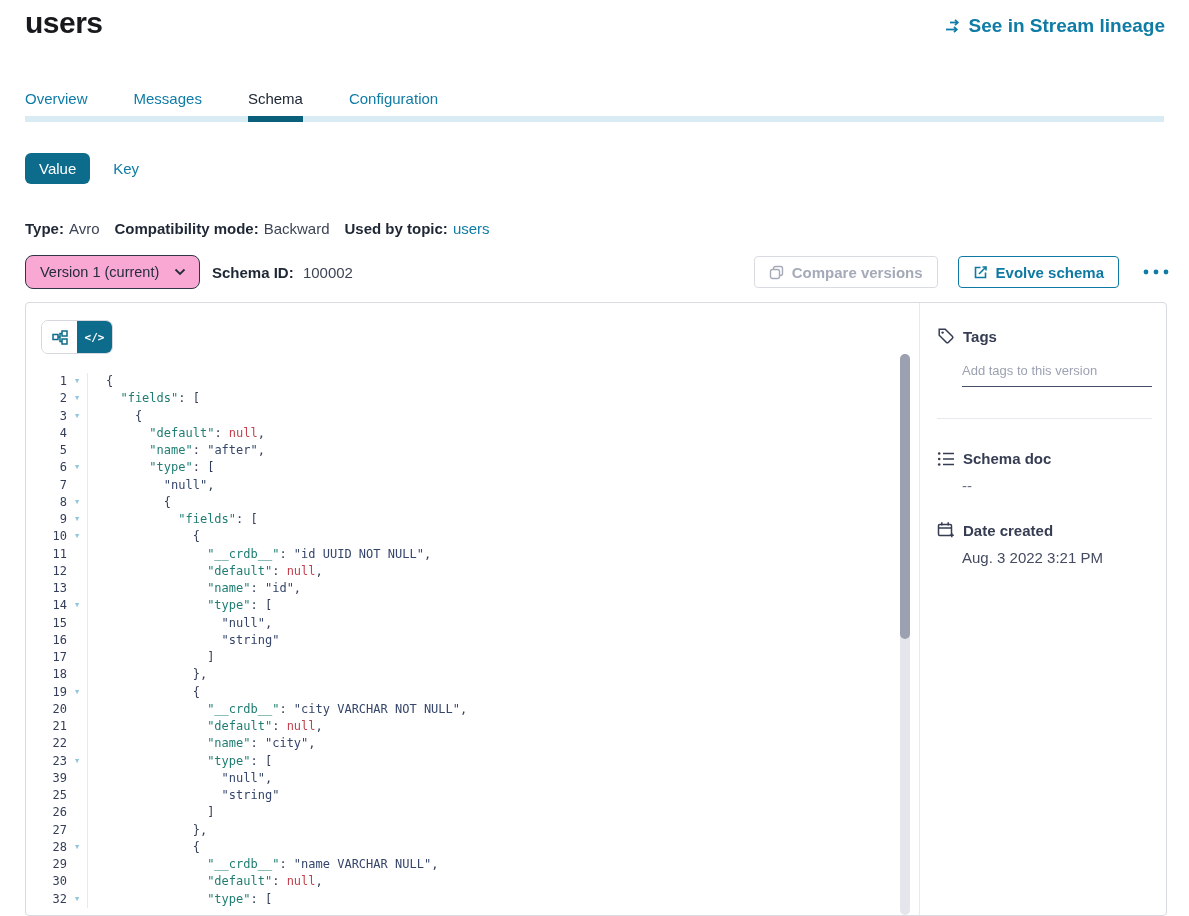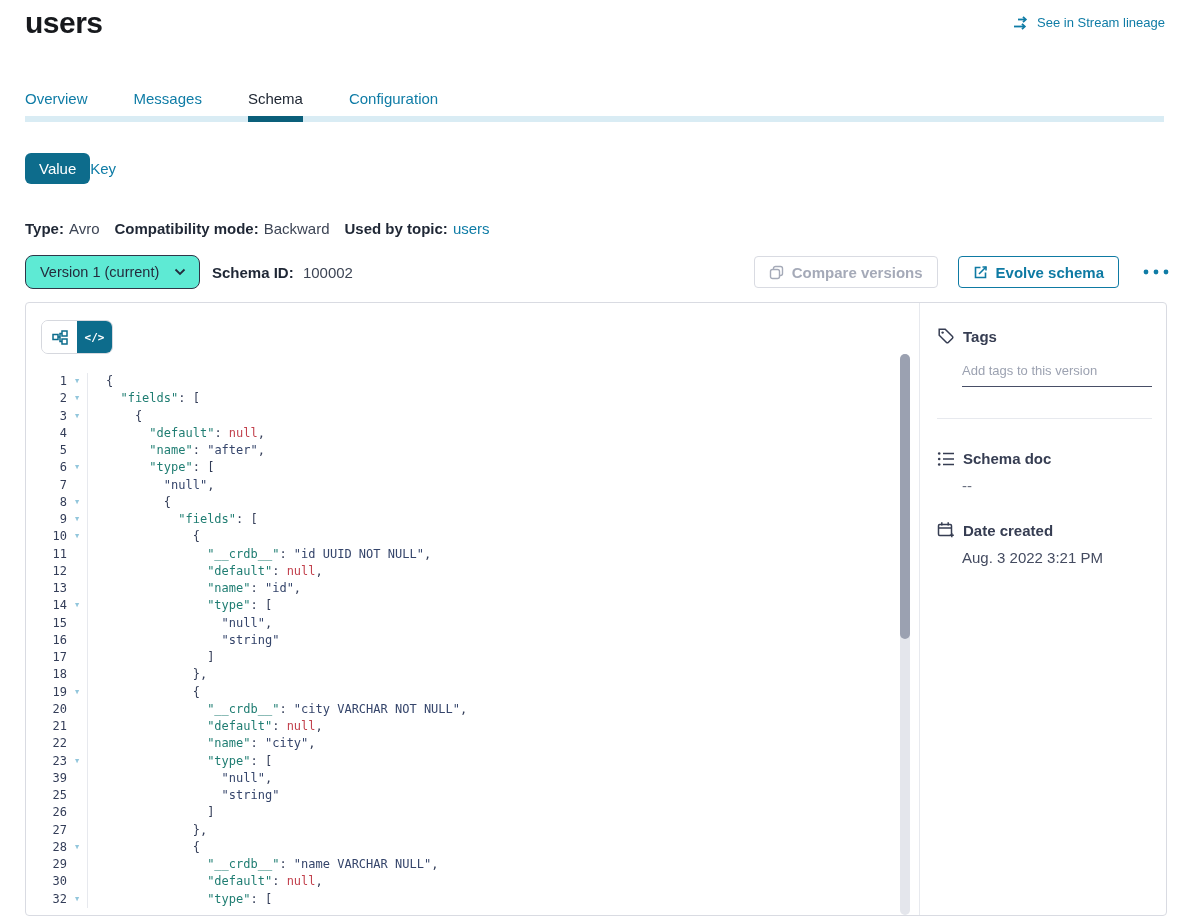--- a/index.html
+++ b/index.html
@@ -4,51 +4,51 @@
 <style>
   * { box-sizing: border-box; margin: 0; padding: 0; }
   html,body { width:1189px; height:916px; overflow:hidden; background:#fff;
     font-family:"Liberation Sans", sans-serif; }
   .page { position:relative; width:1189px; height:668px; background:#fff; }
 
   
   .page-title { position:absolute; left:25px; top:6px; font-size:30px; font-weight:700;
     color:#17191d; letter-spacing:-0.5px; }
   .lineage-link { position:absolute; right:24px; top:15px; display:flex; align-items:center;
-    gap:7px; color:#0F7CA6; font-size:13px; font-weight:400; cursor:pointer;text-align:center; }
+    gap:7px; color:#0F7CA6; font-size:19px; font-weight:700; cursor:pointer;text-align:center; }
 
   
   .tabbar { position:absolute; left:25px; right:25px; top:90px; }
   .tabs { display:flex; gap:46px; }
   .tab { position:relative; font-size:15px; color:#0F7CA6; padding-bottom:9px; cursor:pointer; }
   .tab.active { color:#1C2430; font-weight:400; }
   .tab.active::after { content:""; position:absolute; left:0; right:0; bottom:-6px; height:6px;
     background:#0A5F7A; z-index:1; }
   .tab-track { height:6px; background:#D9ECF4; }
 
   
   .toggle-row { position:absolute; left:25px; top:153px; display:flex; align-items:center; }
   .btn-value { background:#0D6C8C; color:#fff; border:none; border-radius:6px;
     font-size:15px; padding:7px 14px; font-family:inherit; cursor:pointer; }
-  .btn-key { background:none; border:none; color:#0F7CA6; font-size:15px; 
+  .btn-key { background:none; border:none; color:#0F7CA6; font-size:15px; margin-left:23px;
     font-family:inherit; cursor:pointer; }
 
   
   .meta-row { position:absolute; left:25px; top:220px; display:flex; gap:15px; font-size:15px; }
   .meta-pair { display:flex; gap:5px; }
   .m-label { font-weight:700; color:#1F2735; }
   .m-value { color:#3D4555; }
   .m-link { color:#0F7CA6; cursor:pointer; }
 
   
   .version-row { position:absolute; left:25px; right:18px; top:254px; height:36px;
     display:flex; align-items:center; }
   .version-select { width:175px; height:34px; border:1.5px solid #2E3648; border-radius:8px;
     display:flex; align-items:center; justify-content:space-between; padding:0 13px 0 14px;
-    font-size:14.5px; color:#242C3D; cursor:pointer; background:#5eead4; }
+    font-size:14.5px; color:#242C3D; cursor:pointer; background:#f9a8d4; }
   .schemaid { margin-left:12px; font-size:15px; }
   .schemaid .m-label { margin-right:5px; }
   .vr-actions { margin-left:auto; display:flex; align-items:center; gap:20px; }
   .btn-compare { display:flex; align-items:center; gap:8px; height:32px; padding:0 14px;
     background:#fff; border:1px solid #D9DBE2; border-radius:4px; color:#A5AAB8;
     font-size:15px; font-weight:700; font-family:inherit; cursor:default; }
   .btn-evolve { display:flex; align-items:center; gap:8px; height:32px; padding:0 14px;
     background:#fff; border:1px solid #0E7AA3; border-radius:4px; color:#0E7AA3;
     font-size:15px; font-weight:700; font-family:inherit; cursor:pointer; }
   .btn-more { background:none; border:none; padding:0 2px; margin-left:2px; cursor:pointer;

